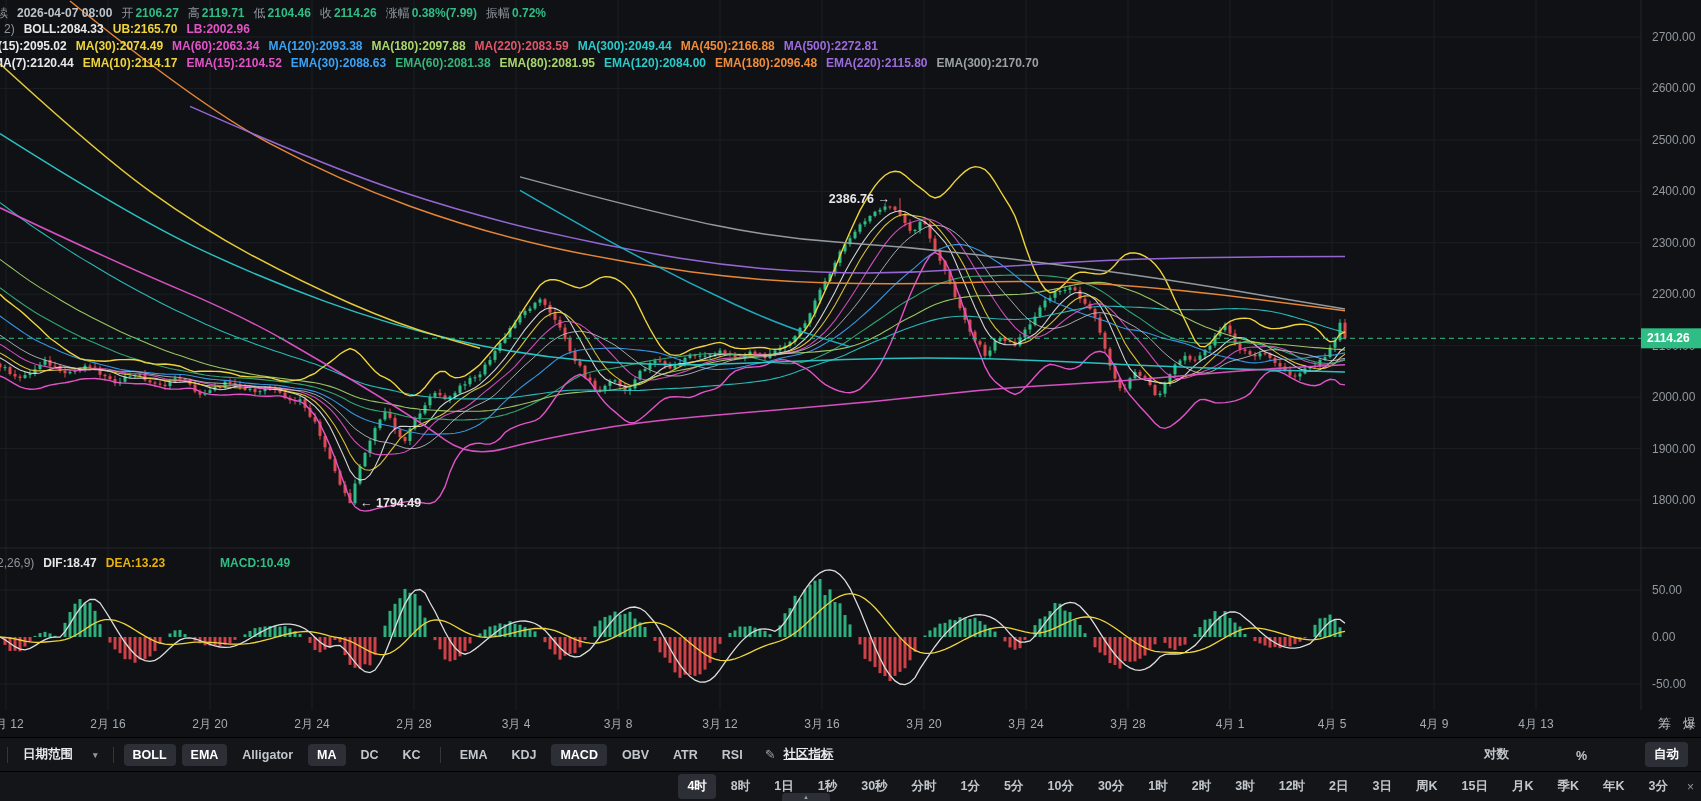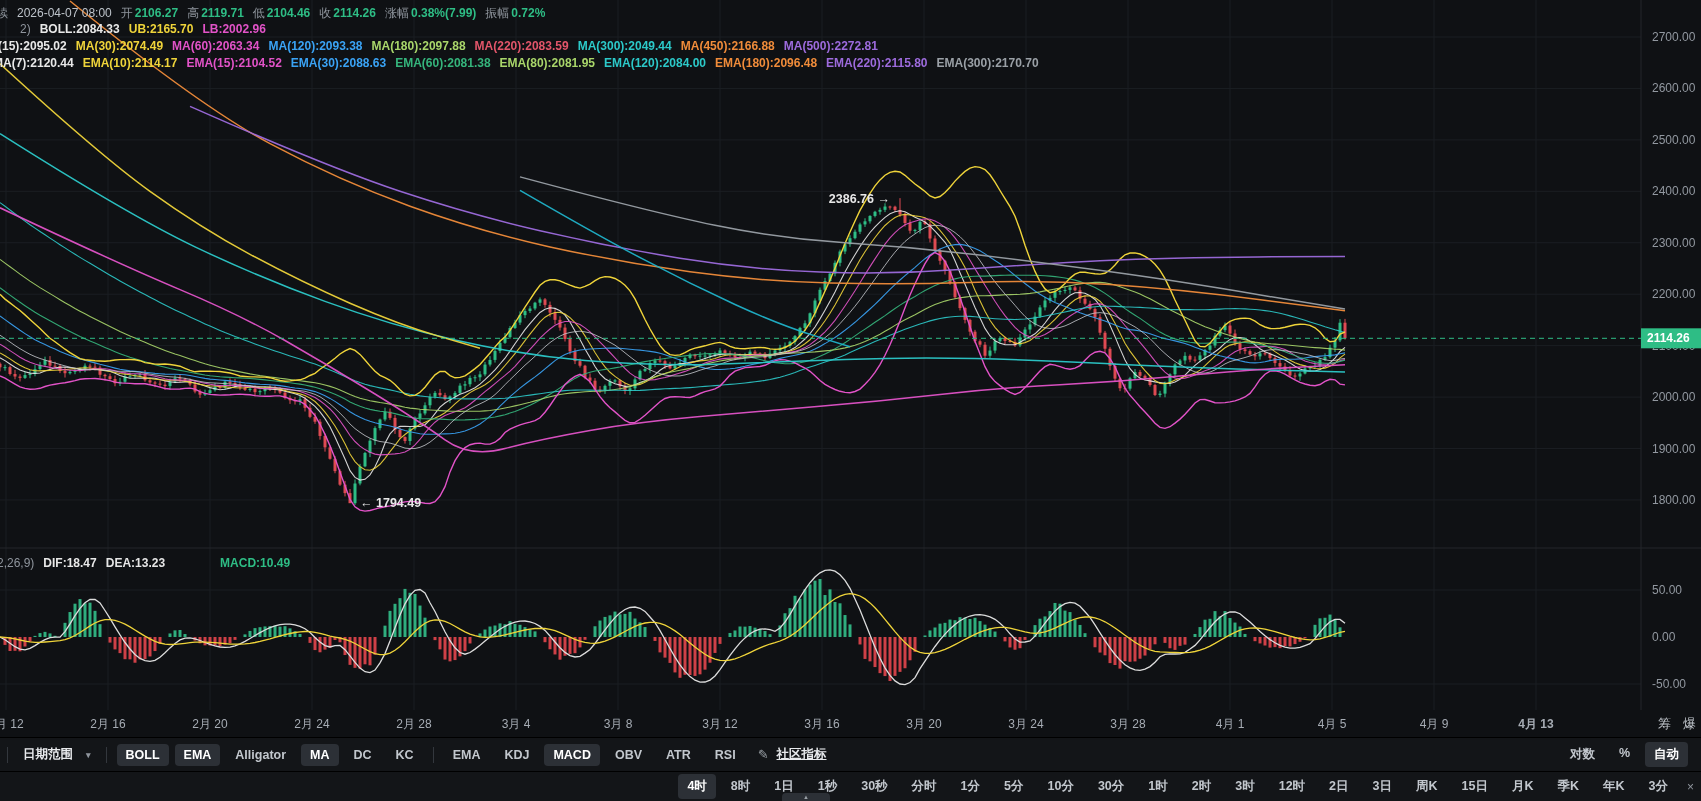--- a/index.html
+++ b/index.html
@@ -4,36 +4,36 @@
 <style>
   html,body{margin:0;padding:0;}
   body{width:1701px;height:801px;background:#0f1114;overflow:hidden;position:relative;
        font-family:"Liberation Sans",sans-serif;color:#c6cbd2;}
   svg text{font-family:"Liberation Sans",sans-serif;}
   
   .hdr-line{position:absolute;white-space:nowrap;font-size:12px;z-index:5;pointer-events:none;}
   .hdr-line span{margin-right:9px;}
   .lbl{color:#8f959d;font-weight:400;margin-right:2px !important;}
   .val{color:#2ebd85;font-weight:700;text-align:center;}
-  .dt{color:#bdc3ca;font-weight:400;}
+  .dt{color:#bdc3ca;font-weight:700;}
   .pre{color:#8f959d;font-weight:400;}
   
   .timebar{position:absolute;top:710px;left:0;width:1701px;height:27px;border-bottom:1px solid #000;}
   .timebar .tick{position:absolute;top:6px;transform:translateX(-50%);font-size:12px;color:#a6acb4;white-space:nowrap;}
   .timebar .side-ch{position:absolute;top:5px;font-size:13px;color:#c2c7cd;cursor:pointer;}
   
   .bar{position:absolute;left:0;width:1701px;display:flex;align-items:center;background:#131518;font-size:12.5px;}
   .bar1{top:738px;height:33px;border-bottom:1px solid #000;}
   .bar2{top:772px;height:29px;justify-content:flex-end;}
   .tb-item{padding:4px 9px;margin:0 3px;color:#c2c7cd;border-radius:4px;cursor:pointer;font-weight:700;white-space:nowrap;}
   .tb-item.active{background:#2c3036;color:#ffffff;}
   .tb-div{width:1px;height:16px;background:#33373d;margin:0 7px;}
-  .daterange{display:flex;align-items:center;gap:13px;color:#e8eaed;font-weight:700;padding:4px 8px;cursor:pointer;}
+  .daterange{display:flex;align-items:center;gap:20px;color:#e8eaed;font-weight:700;padding:4px 8px;cursor:pointer;}
   .caret{font-size:9px;color:#8f959d;}
-  .right-group{margin-left:auto;display:flex;align-items:flex-start;margin-right:10px;}
+  .right-group{margin-left:auto;display:flex;align-items:flex-end;margin-right:10px;gap:43px;}
   .edit-ic{color:#9aa0a6;font-size:13px;margin:0 2px 0 10px;cursor:pointer;}
   .community{color:#e8eaed;font-weight:700;padding:4px 6px;cursor:pointer;text-decoration:underline;}
   .tf-close{color:#8f959d;font-size:12px;padding:4px 7px;cursor:pointer;font-weight:400;}
   .handle{position:absolute;left:806px;top:793px;transform:translateX(-50%);width:48px;height:8px;
           background:#2c3036;border-radius:4px 4px 0 0;display:flex;align-items:center;justify-content:center;cursor:pointer;}
   .handle span{font-size:6px;color:#9aa0a6;line-height:6px;}
 </style>
 </head>
 <body>
 
@@ -908,42 +908,42 @@
       <rect x="1641" y="328.3046559999999" width="60" height="20" fill="#2ebd85"></rect>
       <text x="1647" y="342.3046559999999" font-size="12" font-weight="bold" fill="#ffffff">2114.26</text>
     </g>
     <g>
       <text x="890" y="203.13065599999987" font-size="12.5" font-weight="bold" fill="#e8e8e8" text-anchor="end">2386.76 →</text>
       <text x="360" y="506.79434399999997" font-size="12.5" font-weight="bold" fill="#e8e8e8">← 1794.49</text>
     </g>
   </svg>
 
 <div class="hdr-line" style="top:5px;left:-4px;" id="hdr1"><span class="pre">续</span><span class="dt">2026-04-07 08:00</span><span class="lbl">开</span><span class="val">2106.27</span><span class="lbl">高</span><span class="val">2119.71</span><span class="lbl">低</span><span class="val">2104.46</span><span class="lbl">收</span><span class="val">2114.26</span><span class="lbl">涨幅</span><span class="val">0.38%(7.99)</span><span class="lbl">振幅</span><span class="val">0.72%</span></div>
-<div class="hdr-line" style="top:22px;left:20px;" id="hdr2"><span class="pre">2)</span><span style="color: rgb(232, 232, 232); font-weight: 700;">BOLL:2084.33</span><span style="color: rgb(239, 212, 58); font-weight: 700;">UB:2165.70</span><span style="color: rgb(226, 83, 200); font-weight: 700;">LB:2002.96</span></div>
+<div class="hdr-line" style="top:22px;left:4px;" id="hdr2"><span class="pre">2)</span><span style="color: rgb(232, 232, 232); font-weight: 700;">BOLL:2084.33</span><span style="color: rgb(239, 212, 58); font-weight: 700;">UB:2165.70</span><span style="color: rgb(226, 83, 200); font-weight: 700;">LB:2002.96</span></div>
 <div class="hdr-line" style="top:39px;left:-2px;" id="hdr3"><span style="color: rgb(232, 232, 232); font-weight: 700;">(15):2095.02</span><span style="color: rgb(239, 212, 58); font-weight: 700;">MA(30):2074.49</span><span style="color: rgb(226, 83, 200); font-weight: 700;">MA(60):2063.34</span><span style="color: rgb(58, 163, 245); font-weight: 700;">MA(120):2093.38</span><span style="color: rgb(169, 214, 106); font-weight: 700;">MA(180):2097.88</span><span style="color: rgb(226, 85, 106); font-weight: 700;">MA(220):2083.59</span><span style="color: rgb(44, 201, 201); font-weight: 700;">MA(300):2049.44</span><span style="color: rgb(240, 140, 58); font-weight: 700;">MA(450):2166.88</span><span style="color: rgb(157, 107, 221); font-weight: 700;">MA(500):2272.81</span></div>
 <div class="hdr-line" style="top:56px;left:-7px;" id="hdr4"><span style="color: rgb(232, 232, 232); font-weight: 700;">MA(7):2120.44</span><span style="color: rgb(239, 212, 58); font-weight: 700;">EMA(10):2114.17</span><span style="color: rgb(226, 83, 200); font-weight: 700;">EMA(15):2104.52</span><span style="color: rgb(58, 163, 245); font-weight: 700;">EMA(30):2088.63</span><span style="color: rgb(53, 181, 124); font-weight: 700;">EMA(60):2081.38</span><span style="color: rgb(169, 214, 106); font-weight: 700;">EMA(80):2081.95</span><span style="color: rgb(44, 201, 201); font-weight: 700;">EMA(120):2084.00</span><span style="color: rgb(240, 140, 58); font-weight: 700;">EMA(180):2096.48</span><span style="color: rgb(157, 107, 221); font-weight: 700;">EMA(220):2115.80</span><span style="color: rgb(154, 160, 166); font-weight: 700;">EMA(300):2170.70</span></div>
-<div class="hdr-line" style="top:556px;left:-3px;" id="hdr5"><span class="pre">2,26,9)</span><span style="color: rgb(232, 232, 232); font-weight: 700;">DIF:18.47</span><span style="color: #e5e5e5; font-weight: 700;">DEA:13.23</span><span style="color: rgb(46, 189, 133); font-weight: 700; padding-left: 46px;">MACD:10.49</span></div>
+<div class="hdr-line" style="top:556px;left:-3px;" id="hdr5"><span class="pre">2,26,9)</span><span style="color: rgb(232, 232, 232); font-weight: 700;">DIF:18.47</span><span style="color: #eab308; font-weight: 700;">DEA:13.23</span><span style="color: rgb(46, 189, 133); font-weight: 700; padding-left: 46px;">MACD:10.49</span></div>
 
 <div class="timebar" id="timebar">
     <span class="tick" style="left: 6px;">2月 12</span>
     <span class="tick" style="left: 108px;">2月 16</span>
     <span class="tick" style="left: 210px;">2月 20</span>
     <span class="tick" style="left: 312px;">2月 24</span>
     <span class="tick" style="left: 414px;">2月 28</span>
     <span class="tick" style="left: 516px;">3月 4</span>
     <span class="tick" style="left: 618px;">3月 8</span>
     <span class="tick" style="left: 720px; text-align: right;">3月 12</span>
     <span class="tick" style="left: 822px;">3月 16</span>
     <span class="tick" style="left: 924px;">3月 20</span>
     <span class="tick" style="left: 1026px;">3月 24</span>
     <span class="tick" style="left: 1128px;">3月 28</span>
     <span class="tick" style="left: 1230px;">4月 1</span>
     <span class="tick" style="left: 1332px;">4月 5</span>
     <span class="tick" style="left: 1434px;">4月 9</span>
-    <span class="tick" style="left: 1536px; font-weight: bold;">4月 13</span>
+    <span class="tick" style="left: 1536px;">4月 13</span>
     <span class="side-ch" style="left: 1658px;">筹</span>
     <span class="side-ch" style="left: 1683px;">爆</span>
   </div>
 
 <div class="bar bar1" id="bar1">
   <div class="tb-div"></div>
   <div class="daterange">
     <span>日期范围</span>
     <span class="caret">▾</span>
   </div>

